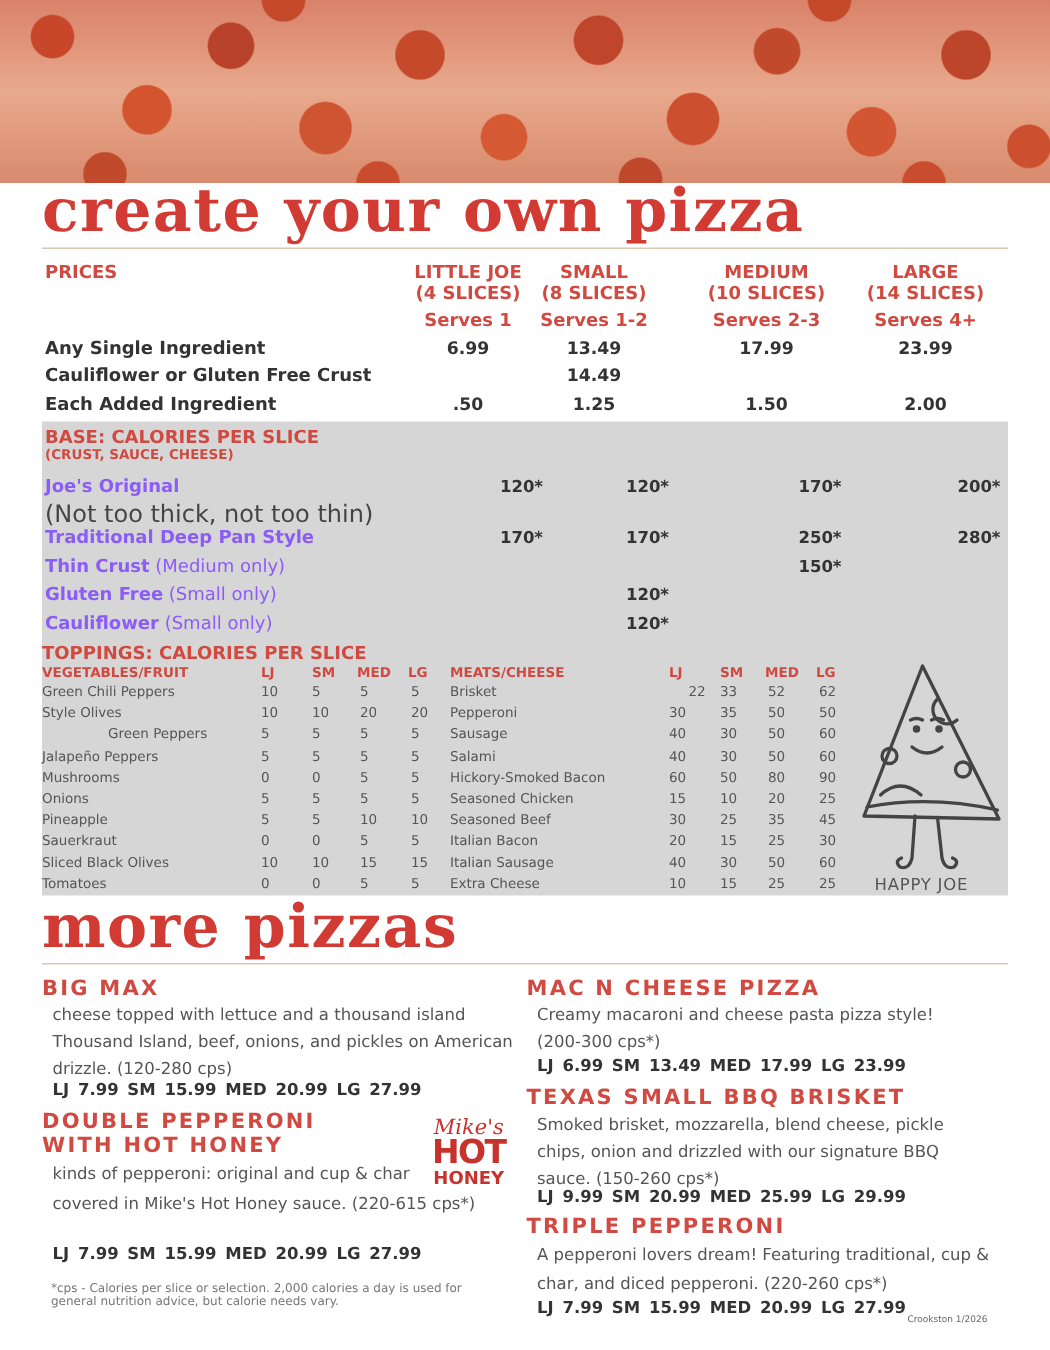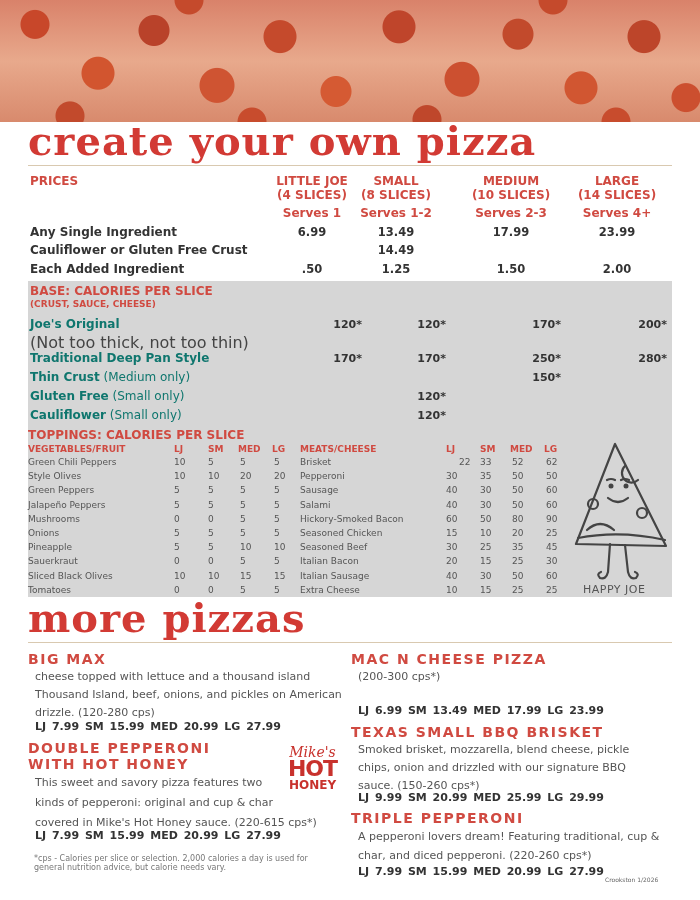--- a/index.html
+++ b/index.html
@@ -47,21 +47,21 @@
   .colhdr { position: absolute; top: 174px; width: 100px; text-align: center; font-size: 12px; font-weight: bold; color: #d04a41; line-height: 14px; }
   .serves { position: absolute; top: 206px; width: 100px; text-align: center; font-size: 12px; font-weight: bold; color: #d04a41; }
   .c1 { left: 262px; } .c2 { left: 346px; } .c3 { left: 461px; } .c4 { left: 567px; }
   .row-label { position: absolute; left: 30px; font-size: 12px; font-weight: bold; color: #333; }
   .cell { position: absolute; width: 100px; text-align: center; font-size: 11.5px; font-weight: bold; color: #333; }
 
   
   .panel { position: absolute; left: 28px; top: 281px; width: 644px; height: 316px; background: #d6d6d6; }
   .base-title { position: absolute; left: 30px; top: 284px; font-size: 12px; font-weight: bold; color: #d04a41; }
   .base-sub { position: absolute; left: 30px; top: 299px; font-size: 9px; font-weight: bold; color: #d04a41; }
-  .base-row { position: absolute; left: 30px; font-size: 12px; color: #0f766e; }
+  .base-row { position: absolute; left: 30px; font-size: 12px; color: #8b5cf6; }
   .base-row b { font-weight: bold; }
   .base-note { position: absolute; left: 30px; top: 333px; font-size: 16px; color: #444; text-align: right; }
   .kcal { position: absolute; width: 100px; text-align: right; font-size: 11px; font-weight: bold; color: #333; }
 
   .top-title { position: absolute; left: 28px; top: 428px; font-size: 12px; font-weight: bold; color: #d04a41; }
 
   .ttable { position: absolute; font-size: 9px; color: #555; }
   .ttable .th { position: absolute; font-weight: bold; color: #d04a41; font-size: 9px; }
   .ttable .td { position: absolute; font-size: 9px; color: #555; }
 
@@ -167,21 +167,21 @@
       <div class="td" style="left: 0px; top: 13px;">Green Chili Peppers</div>
       <div class="td" style="left: 146px; top: 13px;">10</div>
       <div class="td" style="left: 180px; top: 13px;">5</div>
       <div class="td" style="left: 212px; top: 13px;">5</div>
       <div class="td" style="left: 246px; top: 13px;">5</div>
       <div class="td" style="left: 0px; top: 27.2px;">Style Olives</div>
       <div class="td" style="left: 146px; top: 27.2px;">10</div>
       <div class="td" style="left: 180px; top: 27.2px;">10</div>
       <div class="td" style="left: 212px; top: 27.2px;">20</div>
       <div class="td" style="left: 246px; top: 27.2px;">20</div>
-      <div class="td" style="left: 0px; top: 41.4px;">Green Peppers</div>
+      <div class="td" style="left: 0px; top: 41.4px; padding-left: 44px;">Green Peppers</div>
       <div class="td" style="left: 146px; top: 41.4px;">5</div>
       <div class="td" style="left: 180px; top: 41.4px;">5</div>
       <div class="td" style="left: 212px; top: 41.4px;">5</div>
       <div class="td" style="left: 246px; top: 41.4px;">5</div>
       <div class="td" style="left: 0px; top: 55.6px;">Jalapeño Peppers</div>
       <div class="td" style="left: 146px; top: 55.6px;">5</div>
       <div class="td" style="left: 180px; top: 55.6px;">5</div>
       <div class="td" style="left: 212px; top: 55.6px;">5</div>
       <div class="td" style="left: 246px; top: 55.6px;">5</div>
       <div class="td" style="left: 0px; top: 69.8px;">Mushrooms</div>
@@ -310,30 +310,30 @@
 <div class="pz-name" style="left:28px; top:740px;">
   <div>DOUBLE PEPPERONI</div>
   <div>WITH HOT HONEY</div>
 </div>
 <div class="honey-logo">
   <div class="mikes">Mike's</div>
   <div class="hot">HOT</div>
   <div class="honey">HONEY</div>
 </div>
 <div class="pz-desc" style="left:35px; top:773px; line-height:20px;">
-  <div>This sweet and savory pizza features two</div>
   <div>kinds of pepperoni: original and cup &amp; char</div>
   <div>covered in Mike's Hot Honey sauce. (220-615 cps*)</div>
 </div>
 <div class="pz-price" style="left:35px; top:829px;">LJ 7.99  SM 15.99  MED 20.99  LG 27.99</div>
 
 <div class="footnote">*cps - Calories per slice or selection.  2,000 calories a day is used for general nutrition advice, but calorie needs vary.</div>
 
 <div class="pz-name" style="left:351px; top:651px;">MAC N CHEESE PIZZA</div>
 <div class="pz-desc" style="left:358px; top:668px;">
+  <div>Creamy macaroni and cheese pasta pizza style!</div>
   <div>(200-300 cps*)</div>
 </div>
 <div class="pz-price" style="left:358px; top:704px;">LJ 6.99  SM 13.49  MED 17.99  LG 23.99</div>
 
 <div class="pz-name" style="left:351px; top:724px;">TEXAS SMALL BBQ BRISKET</div>
 <div class="pz-desc" style="left:358px; top:741px;">
   <div>Smoked brisket, mozzarella, blend cheese, pickle</div>
   <div>chips, onion and drizzled with our signature BBQ</div>
   <div>sauce. (150-260 cps*)</div>
 </div>

